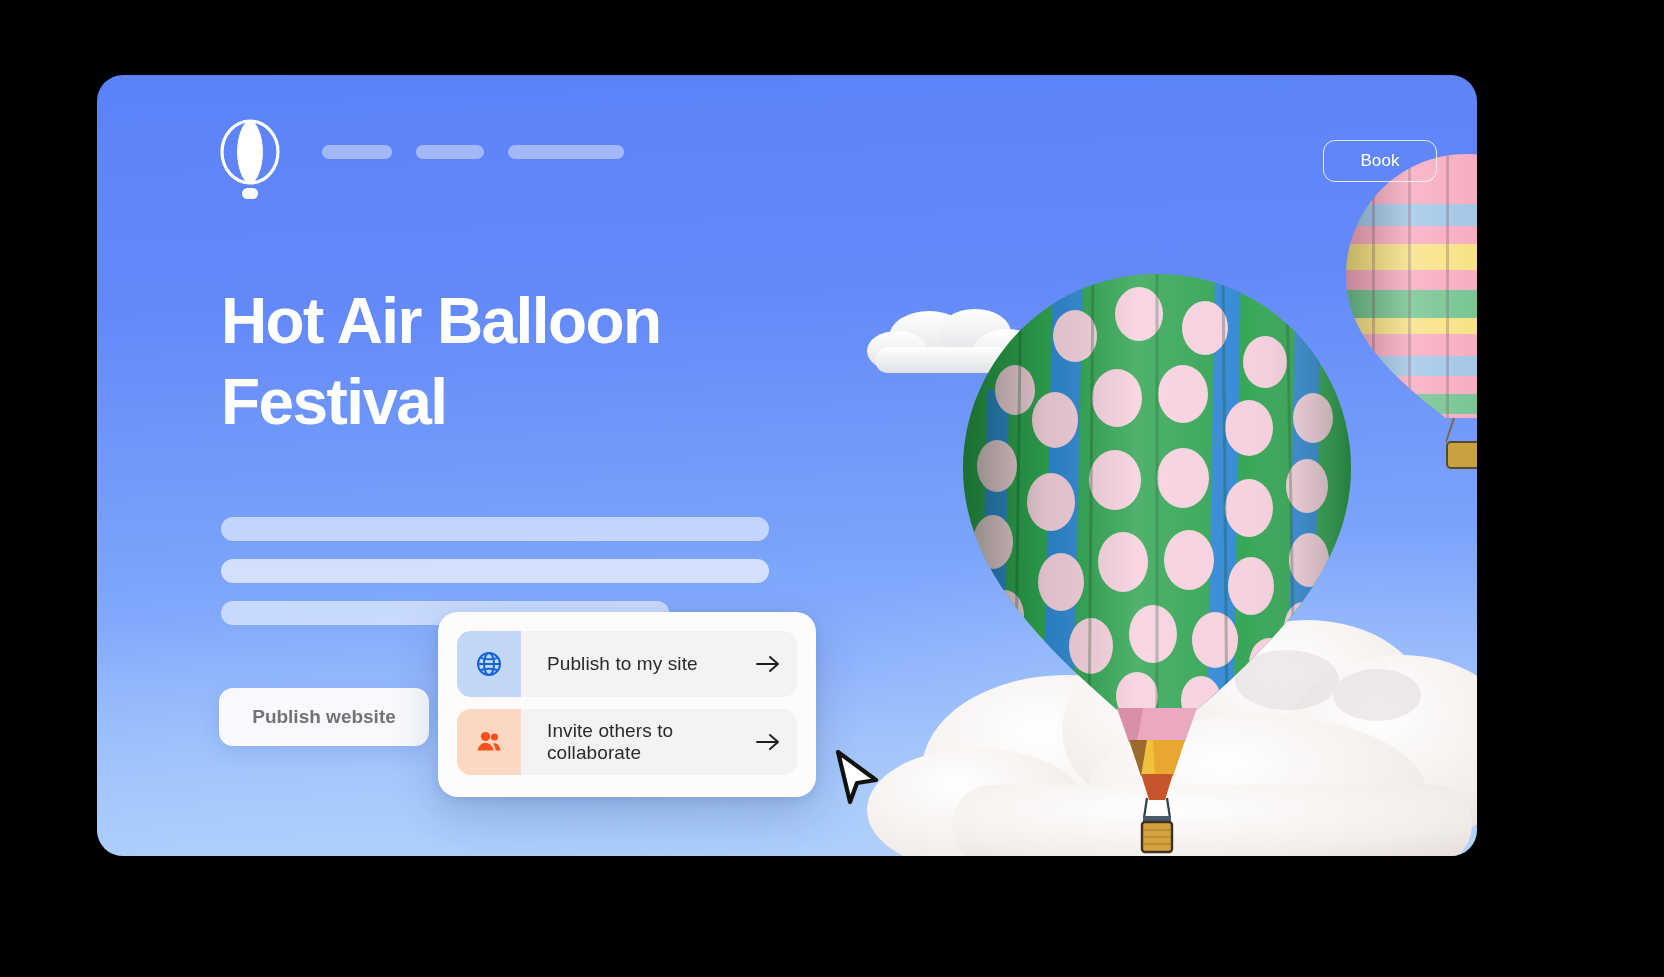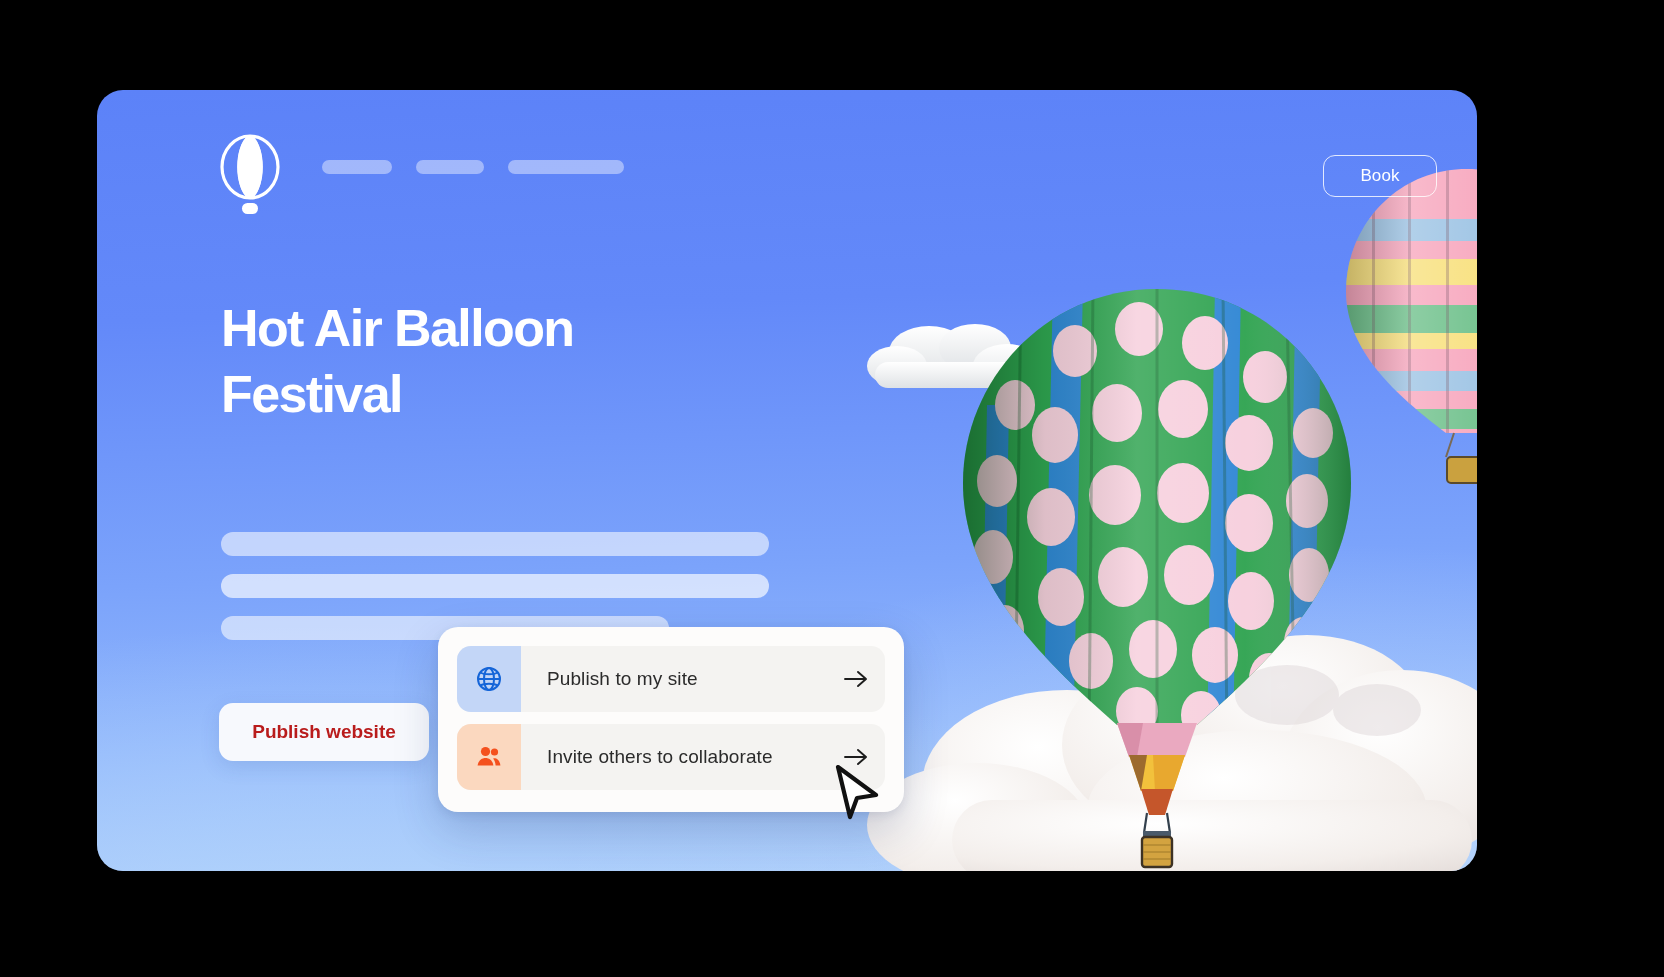--- a/index.html
+++ b/index.html
@@ -8,21 +8,21 @@
     width:1664px; height:977px;
     background:#000000;
     font-family:"Liberation Sans", sans-serif;
     overflow:hidden;
   }
   .stage { position:relative; width:1664px; height:977px; background:#000; }
 
   
   .site-card {
     position:absolute;
-    left:97px; top:90px;
+    left:97px; top:75px;
     width:1380px; height:781px;
     border-radius:26px;
     overflow:hidden;
     background:linear-gradient(178deg,#5c82f8 0%, #6389f9 28%, #7ba3fb 60%, #93b9fc 82%, #a6c8fb 100%);
   }
 
   
   .sky-glow{
     position:absolute; inset:0;
     background:
@@ -54,50 +54,50 @@
     display:flex; align-items:center; justify-content:center;
     cursor:pointer;
     font-family:"Liberation Sans", sans-serif;
   }
 
   
   .hero-title {
     position:absolute; left:124px; top:206px;
     width:640px;
     color:#ffffff;
-    font-size:52px;
+    font-size:64px;
     line-height:1.26;
     font-weight:700;
     letter-spacing:-1.6px;
     white-space:pre-line;
   }
 
   .skeletons { position:absolute; left:124px; top:442px; }
   .sk { border-radius:12px; background:rgba(255,255,255,.56); margin-bottom:18px; height:24px; }
   .sk.l1 { width:548px; }
   .sk.l2 { width:548px; background:rgba(255,255,255,.66); }
   .sk.l3 { width:448px; }
 
   .publish-btn {
     position:absolute; left:122px; top:613px;
     width:210px; height:58px;
     border:none; border-radius:14px;
     background:#f7f9fd;
-    color:#b91c1c;
+    color:#737373;
     font-size:19px; font-weight:700;
     display:flex; align-items:center; justify-content:center;
     cursor:pointer;
     box-shadow:0 6px 20px rgba(30,60,140,.13);
     font-family:"Liberation Sans", sans-serif;
   }
 
   
   .menu {
     position:absolute; left:341px; top:537px;
-    width:466px;
+    width:378px;
     background:#fdfcfb;
     border-radius:20px;
     box-shadow:0 18px 46px rgba(25,45,100,.20), 0 3px 10px rgba(25,45,100,.10);
     padding:19px 19px 22px 19px;
   }
   .menu-item {
     display:flex; align-items:center;
     height:66px;
     border-radius:14px;
     background:#f4f3f1;

